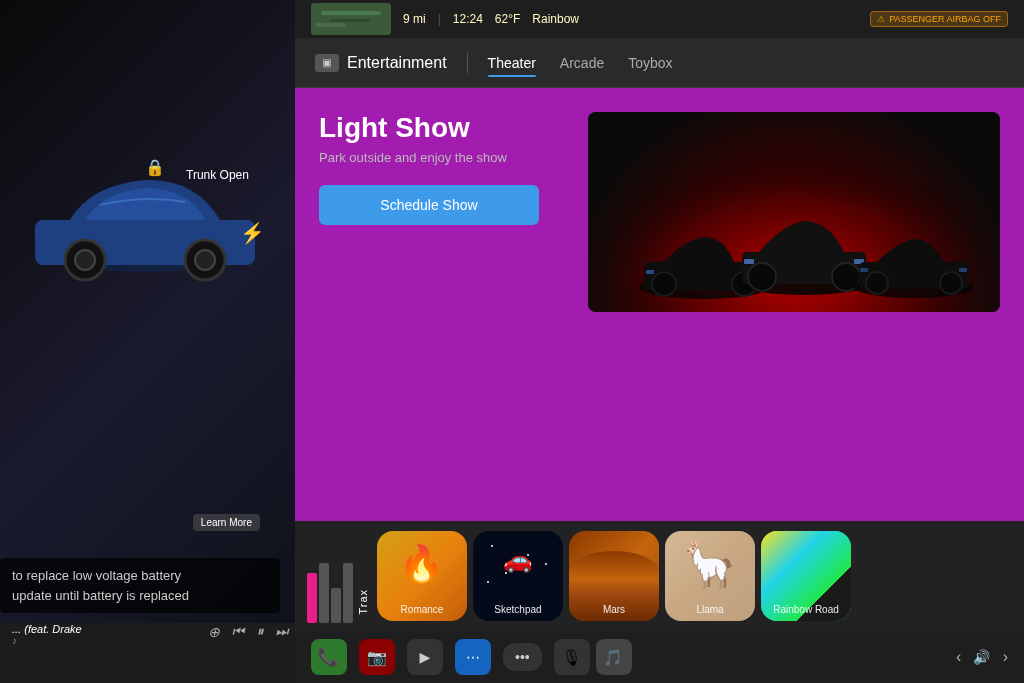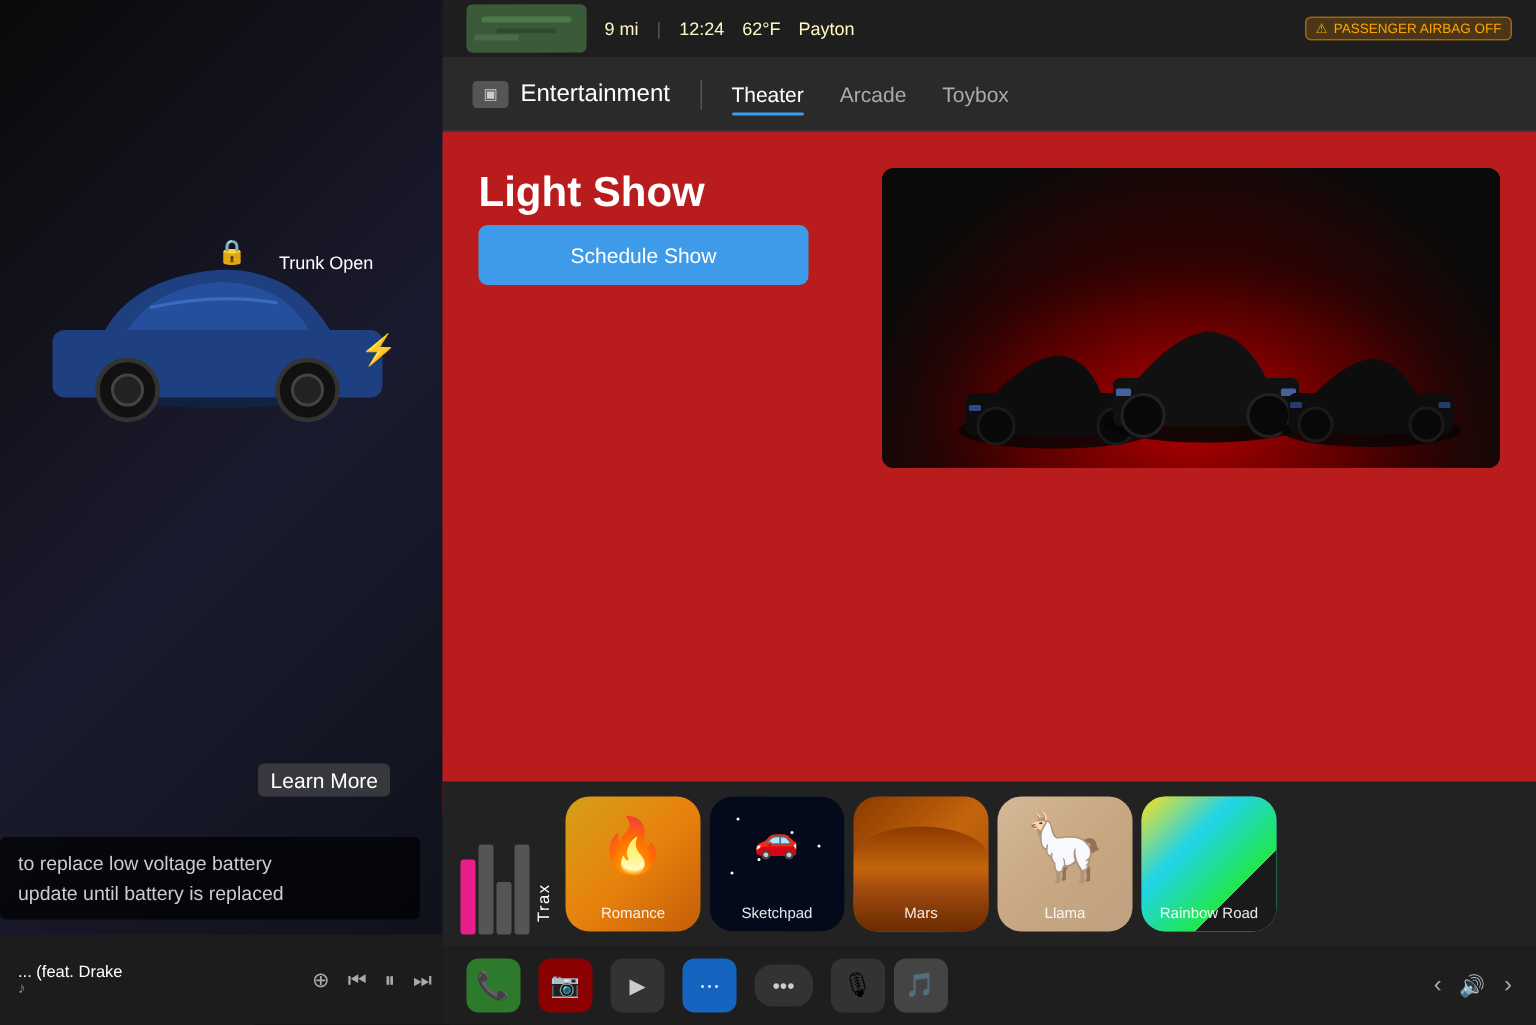--- a/index.html
+++ b/index.html
@@ -75,37 +75,38 @@
 
     .learn-more-btn {
       position: absolute;
       bottom: 82px;
       right: 20px;
       background: rgba(80,80,80,0.6);
       color: #fff;
       border: none;
       padding: 3px 8px;
       border-radius: 4px;
-      font-size: 14px;
+      font-size: 10px;
       cursor: pointer;
       margin-top: 36px;
     }
 
     
     .music-player {
       position: absolute;
       bottom: 0;
       left: 0;
       width: 300px;
       height: 60px;
       background: #1c1c1c;
       display: flex;
-      align-items: center;
+      align-items: flex-start;
       padding: 0 12px;
       gap: 8px;
+      font-style: italic;
     }
 
     .music-info {
       flex: 1;
       overflow: hidden;
     }
 
     .music-title {
       color: #fff;
       font-size: 11px;
@@ -239,21 +240,21 @@
       border-radius: 1px;
     }
 
     
     .content-area {
       position: absolute;
       top: 88px;
       left: 295px;
       right: 0;
       bottom: 140px;
-      background: #b91c1c;
+      background: #a21caf;
       padding: 24px 24px;
       display: flex;
       gap: 9px;
     }
 
     .content-left {
       flex: 0 0 260px;
     }
 
     .content-title {
@@ -585,21 +586,21 @@
       <rect width="80" height="32" fill="#3a5a3a"></rect>
       <rect x="10" y="8" width="60" height="4" fill="#4a7a4a" rx="2"></rect>
       <rect x="20" y="16" width="40" height="3" fill="#2d4a2d" rx="1"></rect>
       <rect x="5" y="20" width="30" height="4" fill="#4a6a4a" rx="1"></rect>
     </svg>
   </div>
   <span class="status-item">9 mi</span>
   <span style="color:#555;font-size:12px;">|</span>
   <span class="status-item">12:24</span>
   <span class="status-item">62°F</span>
-  <span class="status-item">Payton</span>
+  <span class="status-item">Rainbow</span>
   <div class="passenger-airbag">
     <span>⚠</span>
     <span>PASSENGER AIRBAG OFF</span>
   </div>
 </div>
 
 <div class="ent-header">
   <div class="ent-logo">
     <div class="ent-logo-icon">▣</div>
     <span>Entertainment</span>
@@ -608,20 +609,21 @@
   <div class="nav-tabs">
     <div class="nav-tab active">Theater</div>
     <div class="nav-tab">Arcade</div>
     <div class="nav-tab">Toybox</div>
   </div>
 </div>
 
 <div class="content-area">
   <div class="content-left">
     <div class="content-title">Light Show</div>
+    <div class="content-subtitle">Park outside and enjoy the show</div>
     <button class="schedule-btn">Schedule Show</button>
   </div>
   <div class="content-right">
     <div class="preview-image">
       <div class="preview-bg"></div>
 
       <svg style="position:absolute;bottom:0;left:0;right:0;width:100%;height:100%;" viewBox="0 0 360 200">
 
         <radialGradient id="redGlow" cx="50%" cy="80%" r="60%">
           <stop offset="0%" stop-color="#cc0000" stop-opacity="0.8"></stop>

